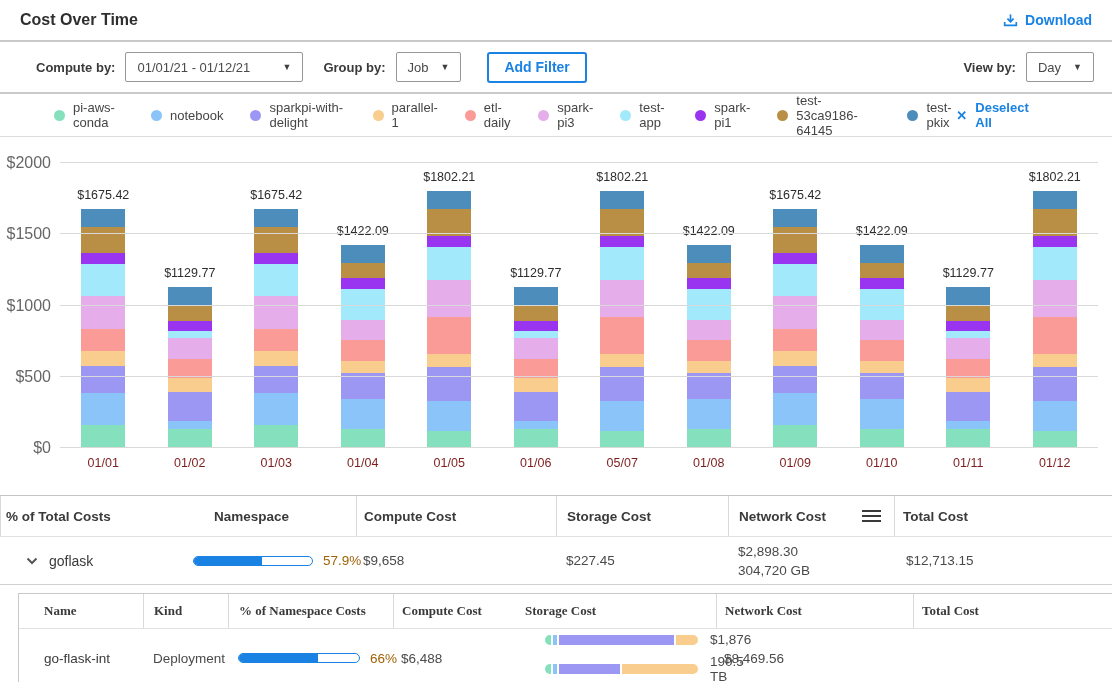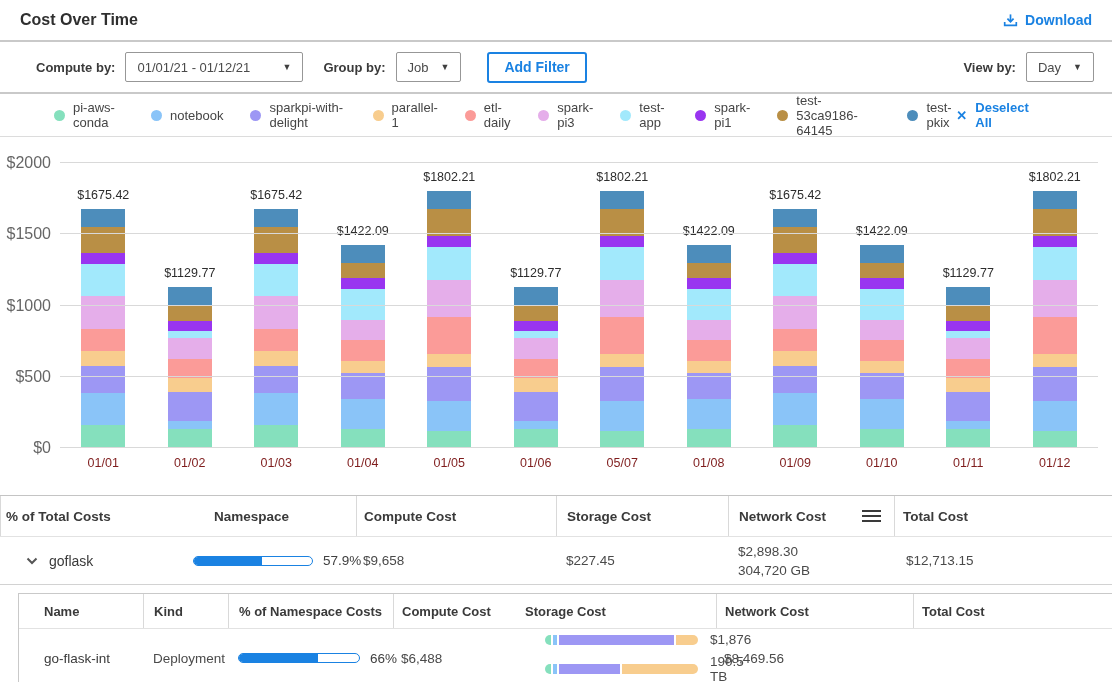--- a/index.html
+++ b/index.html
@@ -64,31 +64,31 @@
   .p10{padding-left:10px} .p9{padding-left:10px} .p8{padding-left:8px}
   .p11{padding-left:12px} .p25{padding-left:25px}
   .ns-row { height:48px; align-items:center; border-bottom:1px solid #d2d2d2;
     font-size:13.5px; color:#4a4a4a; }
   .ns-name { display:flex; align-items:center; gap:11px; padding-left:26px;
     font-size:14px; color:#3a3a3a; cursor:pointer; }
   .pct-cell { display:flex; align-items:center; gap:10px; }
   .pill { width:120px; height:10px; border:1px solid #1a82e2; border-radius:6px;
     overflow:hidden; background:#fff; flex:0 0 auto; }
   .pill-fill { height:100%; background:#1a82e2; }
-  .pct-txt { font-size:13.5px; color:#404040; }
+  .pct-txt { font-size:13.5px; color:#a16207; }
   .net-cell { line-height:19px; }
   .menu-icon { margin-left:auto; margin-right:13px; display:flex; flex-direction:column;
     gap:3px; cursor:pointer; }
   .menu-icon i { width:19px; height:2px; background:#3a3a3a; display:block; }
 
   .wl-section { margin:8px 0 0 18px; border-left:1px solid #c9c9c9;
     border-top:1px solid #c9c9c9; height:94px; }
   .grid-wl { display:grid; grid-template-columns:124px 85px 165px 120px 203px 197px 1fr; }
   .wl-head { height:35px; border-bottom:1px solid #e2e2e2; }
-  .wl-head .hcell { font-size:13px; }
+  .wl-head .hcell { font-size:13px;font-family:Liberation Serif, serif; }
   .wl-row { align-items:center; height:58px; font-size:13.5px; color:#4a4a4a; }
   .sbar { height:10px; border-radius:5px; overflow:hidden; display:flex; flex:0 0 auto; }
   .sbar.gapped { gap:2px; }
   .seg-h { height:100%; }
   .inline-bar { display:flex; align-items:center; gap:12px; }
   .net-lines { display:flex; flex-direction:column; gap:7px; }
 
   svg { display:block; }
 </style>
 </head>

